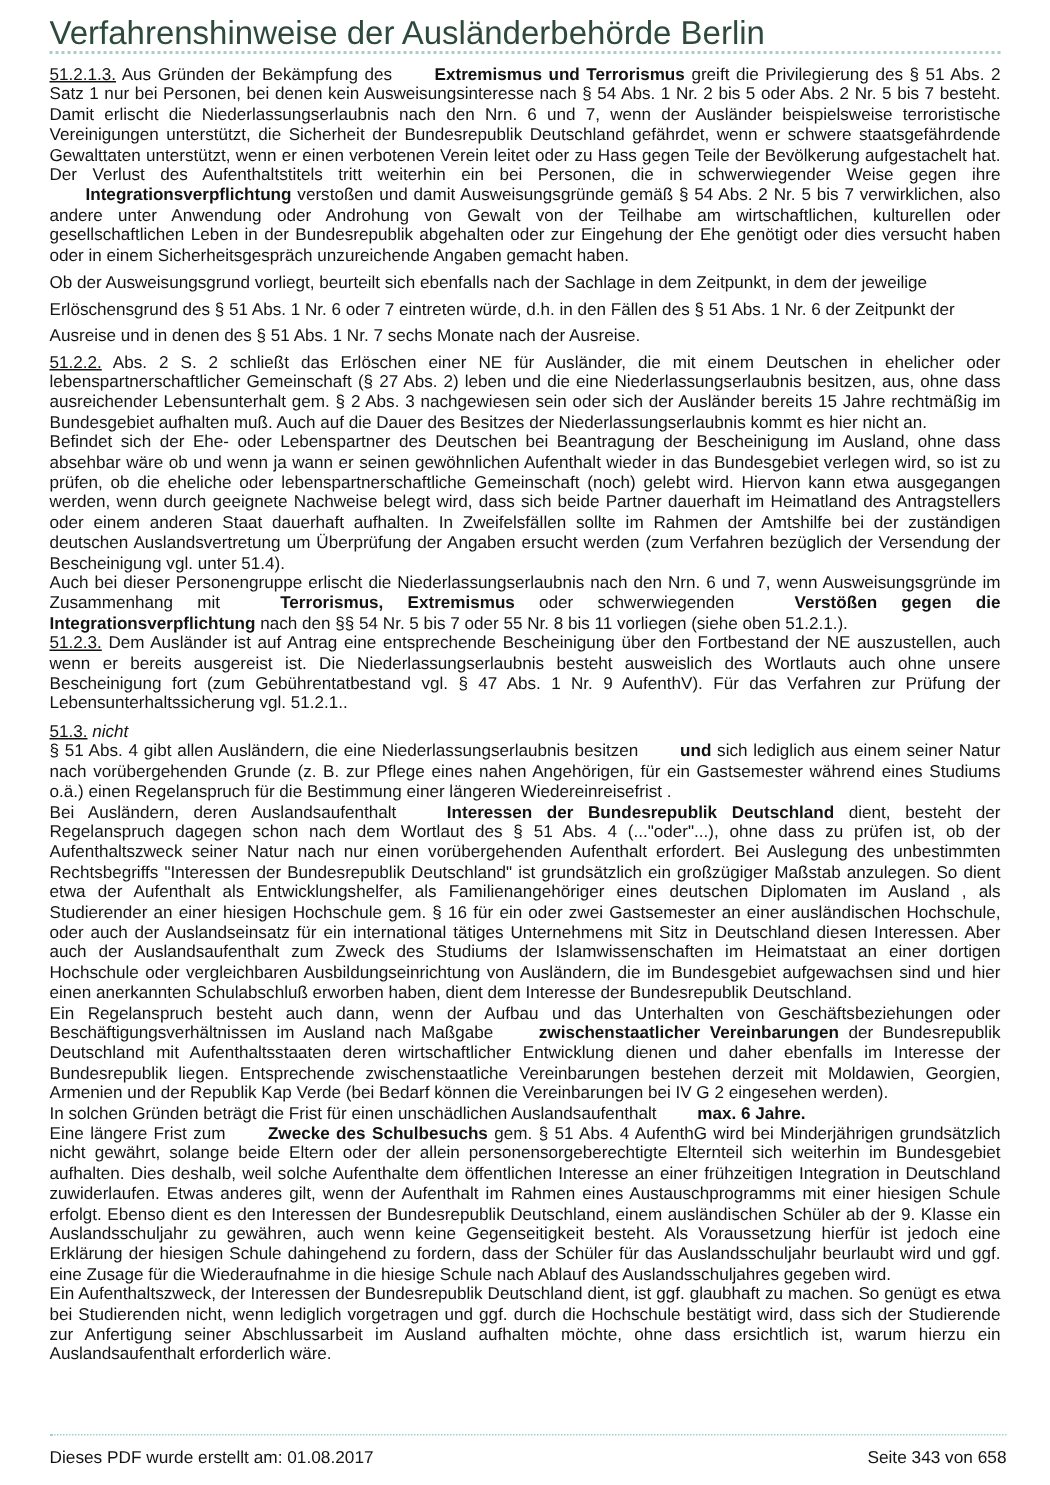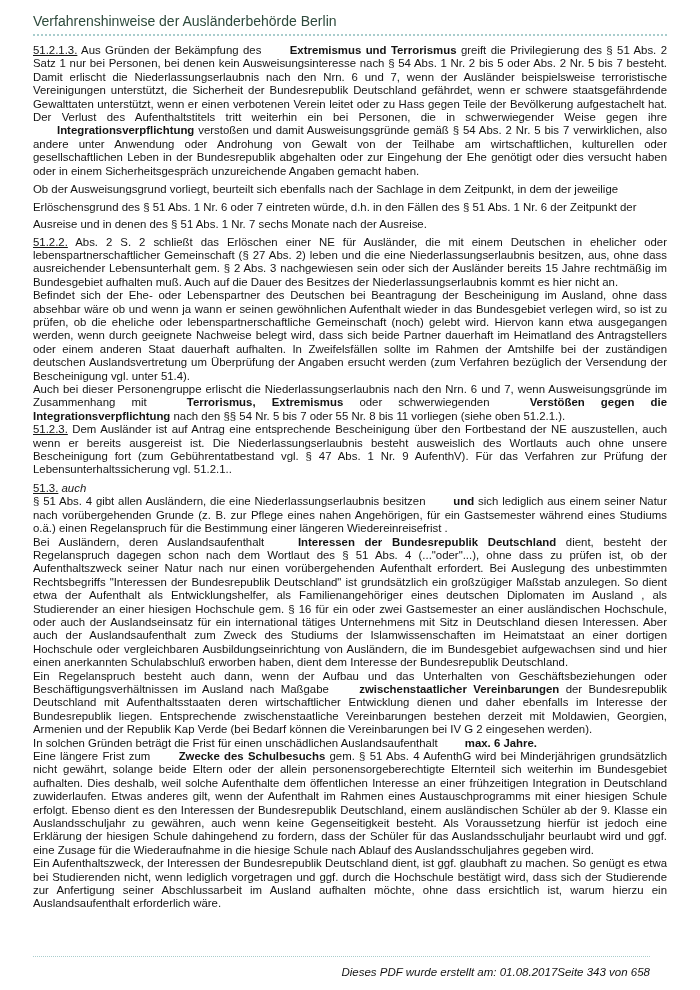--- a/index.html
+++ b/index.html
@@ -16,21 +16,21 @@
     background:#ffffff;
     font-family:"Liberation Sans","DejaVu Sans",sans-serif;
     color:var(--c-text);
     overflow:hidden;
   }
   .content{
     padding:11px 33px 0 33px;
   }
   h1.doc-title{
     margin:0;
-    font-size:14px;
+    font-size:22px;
     line-height:21px;
     font-weight:400;
     color:var(--c-title);
   }
   .rule{
     height:0;
     border-top:2px dotted var(--c-rule);
     margin-top:2px;
   }
   p{
@@ -52,49 +52,48 @@
     border-bottom:1px dotted var(--c-rule);
     padding-bottom:4px;
   }
   .seg-n{}
   .seg-b{font-weight:bold;margin-left:24px;}
   .seg-bu{font-weight:normal;text-decoration:underline;}
   .seg-i{font-style:italic;}
   .seg-u{text-decoration:underline;}
   .footer{
     position:absolute;
-    left:33px;right:50px;bottom:11px;
+    left:33px;right:29px;bottom:11px;
     border-top:1px dotted var(--c-rule);
     padding-top:9px;
     display:flex;
-    justify-content:flex-end;
+    justify-content:space-between;
     font-size:11.5px;
     line-height:13px;
-    font-style:italic;
   }
 </style>
 </head>
 <body>
 
 <div class="page">
   <div class="content">
 
     <h1 class="doc-title">Verfahrenshinweise der Ausländerbehörde Berlin</h1>
     <div class="rule"></div>
 
     <p class="just p-first"><span class="seg-bu">51.2.1.3.</span><span class="seg-n"> Aus Gründen der Bekämpfung des </span><span class="seg-b">Extremismus und Terrorismus</span><span class="seg-n"> greift die Privilegierung des § 51 Abs. 2 Satz 1 nur bei Personen, bei denen kein Ausweisungsinteresse nach § 54 Abs. 1 Nr. 2 bis 5 oder Abs. 2 Nr. 5 bis 7 besteht. Damit erlischt die Niederlassungserlaubnis nach den Nrn. 6 und 7, wenn der Ausländer beispielsweise terroristische Vereinigungen unterstützt, die Sicherheit der Bundesrepublik Deutschland gefährdet, wenn er schwere staatsgefährdende Gewalttaten unterstützt, wenn er einen verbotenen Verein leitet oder zu Hass gegen Teile der Bevölkerung aufgestachelt hat. Der Verlust des Aufenthaltstitels tritt weiterhin ein bei Personen, die in schwerwiegender Weise gegen ihre </span><span class="seg-b">Integrationsverpflichtung</span><span class="seg-n"> verstoßen und damit Ausweisungsgründe gemäß § 54 Abs. 2 Nr. 5 bis 7 verwirklichen, also andere unter Anwendung oder Androhung von Gewalt von der Teilhabe am wirtschaftlichen, kulturellen oder gesellschaftlichen Leben in der Bundesrepublik abgehalten oder zur Eingehung der Ehe genötigt oder dies versucht haben oder in einem Sicherheitsgespräch unzureichende Angaben gemacht haben.</span></p>
 
     <p class="p-loose"><span class="seg-n">Ob der Ausweisungsgrund vorliegt, beurteilt sich ebenfalls nach der Sachlage in dem Zeitpunkt, in dem der jeweilige Erlöschensgrund des § 51 Abs. 1 Nr. 6 oder 7 eintreten würde, d.h. in den Fällen des § 51 Abs. 1 Nr. 6 der Zeitpunkt der Ausreise und in denen des § 51 Abs. 1 Nr. 7 sechs Monate nach der Ausreise.</span></p>
 
     <p class="just p-block"><span class="seg-bu">51.2.2.</span><span class="seg-n"> Abs. 2 S. 2 schließt das Erlöschen einer NE für Ausländer, die mit einem Deutschen in ehelicher oder lebenspartnerschaftlicher Gemeinschaft (§ 27 Abs. 2) leben und die eine Niederlassungserlaubnis besitzen, aus, ohne dass ausreichender Lebensunterhalt gem. § 2 Abs. 3 nachgewiesen sein oder sich der Ausländer bereits 15 Jahre rechtmäßig im Bundesgebiet aufhalten muß. Auch auf die Dauer des Besitzes der Niederlassungserlaubnis kommt es hier nicht an.</span></p>
     <p class="just"><span class="seg-n">Befindet sich der Ehe- oder Lebenspartner des Deutschen bei Beantragung der Bescheinigung im Ausland, ohne dass absehbar wäre ob und wenn ja wann er seinen gewöhnlichen Aufenthalt wieder in das Bundesgebiet verlegen wird, so ist zu prüfen, ob die eheliche oder lebenspartnerschaftliche Gemeinschaft (noch) gelebt wird. Hiervon kann etwa ausgegangen werden, wenn durch geeignete Nachweise belegt wird, dass sich beide Partner dauerhaft im Heimatland des Antragstellers oder einem anderen Staat dauerhaft aufhalten. In Zweifelsfällen sollte im Rahmen der Amtshilfe bei der zuständigen deutschen Auslandsvertretung um Überprüfung der Angaben ersucht werden (zum Verfahren bezüglich der Versendung der Bescheinigung vgl. unter 51.4).</span></p>
     <p class="just"><span class="seg-n">Auch bei dieser Personengruppe erlischt die Niederlassungserlaubnis nach den Nrn. 6 und 7, wenn Ausweisungsgründe im Zusammenhang mit </span><span class="seg-b">Terrorismus, Extremismus</span><span class="seg-n"> oder schwerwiegenden </span><span class="seg-b">Verstößen gegen die Integrationsverpflichtung</span><span class="seg-n"> nach den §§ 54 Nr. 5 bis 7 oder 55 Nr. 8 bis 11 vorliegen (siehe oben 51.2.1.).</span></p>
     <p class="just"><span class="seg-bu">51.2.3.</span><span class="seg-n"> Dem Ausländer ist auf Antrag eine entsprechende Bescheinigung über den Fortbestand der NE auszustellen, auch wenn er bereits ausgereist ist. Die Niederlassungserlaubnis besteht ausweislich des Wortlauts auch ohne unsere Bescheinigung fort (zum Gebührentatbestand vgl. § 47 Abs. 1 Nr. 9 AufenthV). Für das Verfahren zur Prüfung der Lebensunterhaltssicherung vgl. 51.2.1..</span></p>
 
-    <p class="p-frei"><span class="seg-bu">51.3.</span><span class="seg-n"> </span><span class="seg-i">auch</span></p>
+    <p class="p-frei"><span class="seg-bu">51.3.</span><span class="seg-n"> </span><span class="seg-i">nicht</span></p>
 
 
     <p class="just"><span class="seg-n">§ 51 Abs. 4 gibt allen Ausländern, die eine Niederlassungserlaubnis besitzen </span><span class="seg-b">und</span><span class="seg-n"> sich lediglich aus einem seiner Natur nach vorübergehenden Grunde (z. B. zur Pflege eines nahen Angehörigen, für ein Gastsemester während eines Studiums o.ä.) einen Regelanspruch für die Bestimmung einer längeren Wiedereinreisefrist .</span></p>
     <p class="just"><span class="seg-n">Bei Ausländern, deren Auslandsaufenthalt </span><span class="seg-b">Interessen der Bundesrepublik Deutschland</span><span class="seg-n"> dient, besteht der Regelanspruch dagegen schon nach dem Wortlaut des § 51 Abs. 4 (..."oder"...), ohne dass zu prüfen ist, ob der Aufenthaltszweck seiner Natur nach nur einen vorübergehenden Aufenthalt erfordert. Bei Auslegung des unbestimmten Rechtsbegriffs "Interessen der Bundesrepublik Deutschland" ist grundsätzlich ein großzügiger Maßstab anzulegen. So dient etwa der Aufenthalt als Entwicklungshelfer, als Familienangehöriger eines deutschen Diplomaten im Ausland , als Studierender an einer hiesigen Hochschule gem. § 16 für ein oder zwei Gastsemester an einer ausländischen Hochschule, oder auch der Auslandseinsatz für ein international tätiges Unternehmens mit Sitz in Deutschland diesen Interessen. Aber auch der Auslandsaufenthalt zum Zweck des Studiums der Islamwissenschaften im Heimatstaat an einer dortigen Hochschule oder vergleichbaren Ausbildungseinrichtung von Ausländern, die im Bundesgebiet aufgewachsen sind und hier einen anerkannten Schulabschluß erworben haben, dient dem Interesse der Bundesrepublik Deutschland.</span></p>
     <p class="just"><span class="seg-n">Ein Regelanspruch besteht auch dann, wenn der Aufbau und das Unterhalten von Geschäftsbeziehungen oder Beschäftigungsverhältnissen im Ausland nach Maßgabe </span><span class="seg-b">zwischenstaatlicher Vereinbarungen</span><span class="seg-n"> der Bundesrepublik Deutschland mit Aufenthaltsstaaten deren wirtschaftlicher Entwicklung dienen und daher ebenfalls im Interesse der Bundesrepublik liegen. Entsprechende zwischenstaatliche Vereinbarungen bestehen derzeit mit Moldawien, Georgien, Armenien und der Republik Kap Verde (bei Bedarf können die Vereinbarungen bei IV G 2 eingesehen werden).</span></p>
     <p class="just"><span class="seg-n">In solchen Gründen beträgt die Frist für einen unschädlichen Auslandsaufenthalt </span><span class="seg-b">max. 6 Jahre.</span></p>
     <p class="just"><span class="seg-n">Eine längere Frist zum </span><span class="seg-b">Zwecke des Schulbesuchs</span><span class="seg-n"> gem. § 51 Abs. 4 AufenthG wird bei Minderjährigen grundsätzlich nicht gewährt, solange beide Eltern oder der allein personensorgeberechtigte Elternteil sich weiterhin im Bundesgebiet aufhalten. Dies deshalb, weil solche Aufenthalte dem öffentlichen Interesse an einer frühzeitigen Integration in Deutschland zuwiderlaufen. Etwas anderes gilt, wenn der Aufenthalt im Rahmen eines Austauschprogramms mit einer hiesigen Schule erfolgt. Ebenso dient es den Interessen der Bundesrepublik Deutschland, einem ausländischen Schüler ab der 9. Klasse ein Auslandsschuljahr zu gewähren, auch wenn keine Gegenseitigkeit besteht. Als Voraussetzung hierfür ist jedoch eine Erklärung der hiesigen Schule dahingehend zu fordern, dass der Schüler für das Auslandsschuljahr beurlaubt wird und ggf. eine Zusage für die Wiederaufnahme in die hiesige Schule nach Ablauf des Auslandsschuljahres gegeben wird.</span></p>
     <p class="just"><span class="seg-n">Ein Aufenthaltszweck, der Interessen der Bundesrepublik Deutschland dient, ist ggf. glaubhaft zu machen. So genügt es etwa bei Studierenden nicht, wenn lediglich vorgetragen und ggf. durch die Hochschule bestätigt wird, dass sich der Studierende zur Anfertigung seiner Abschlussarbeit im Ausland aufhalten möchte, ohne dass ersichtlich ist, warum hierzu ein Auslandsaufenthalt erforderlich wäre.</span></p>
 
   </div>

